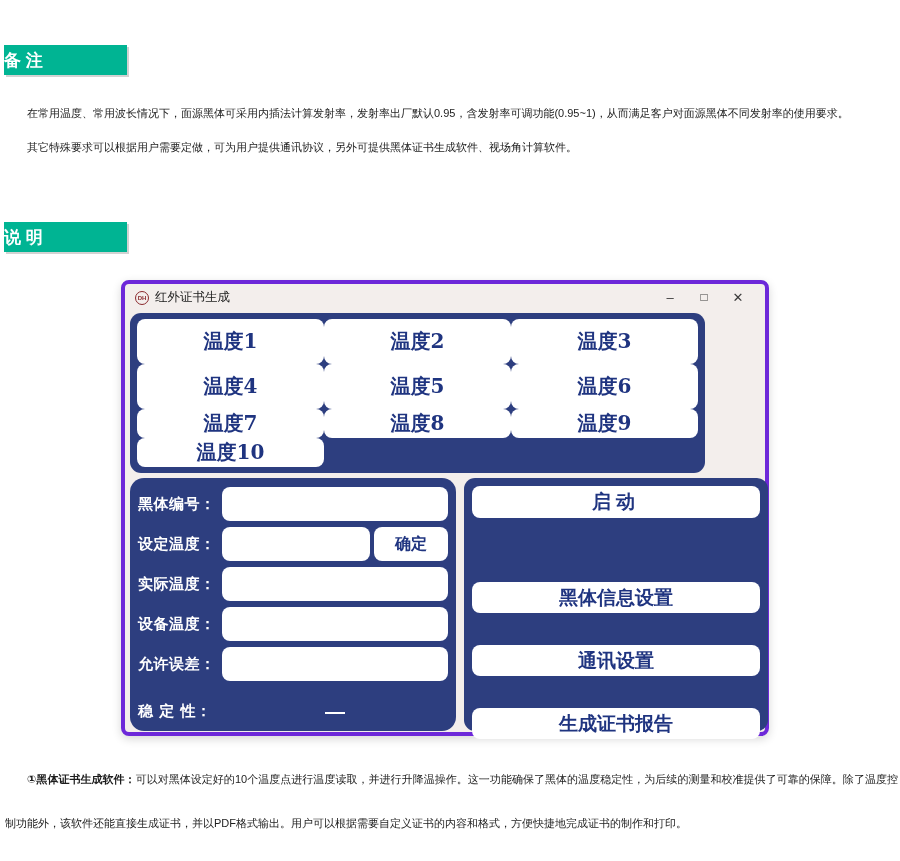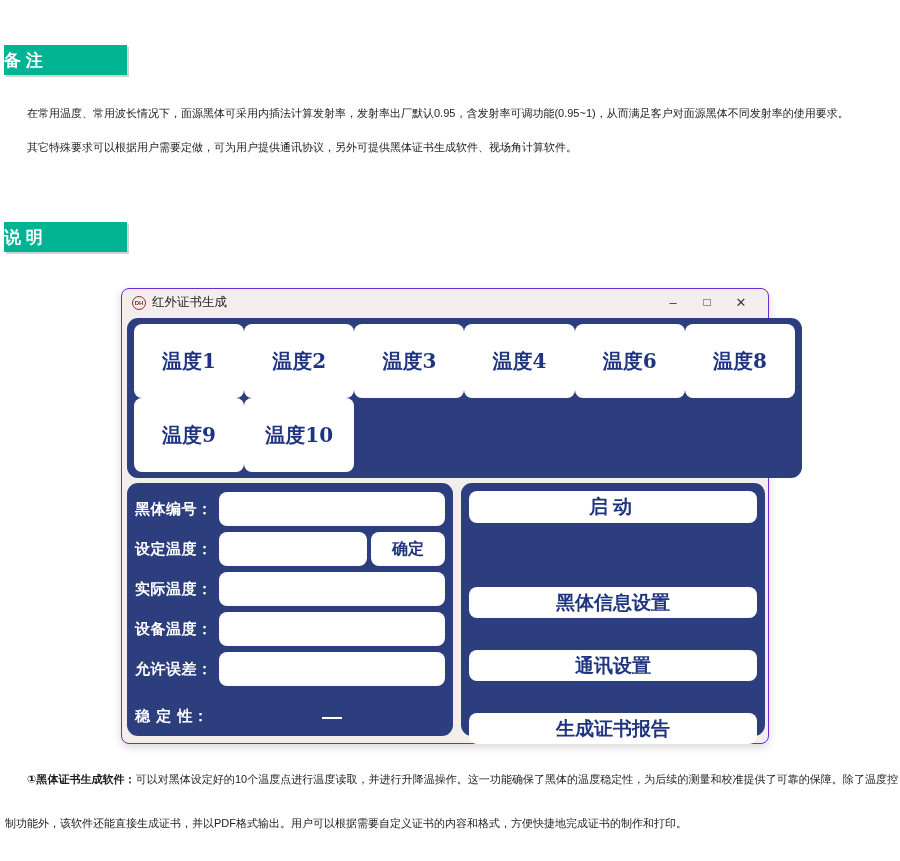--- a/index.html
+++ b/index.html
@@ -19,50 +19,50 @@
 
   
   .bodytext{position:absolute;left:5px;width:893px;font-size:11px;line-height:34px;text-align:justify;}
   #remarks-text{top:96px;}
   #footer-text{top:757px;line-height:44px;}
   .para{margin:0;text-indent:2em;}
   .lead{font-weight:bold;}
 
   
   #app-window{
-    position:absolute;left:121px;top:288px;width:648px;height:456px;box-sizing:border-box;
-    background:#F3EEEC;border:1px solid #6d28d9;border-radius:8px;
+    position:absolute;left:121px;top:280px;width:648px;height:456px;box-sizing:border-box;
+    background:#F3EEEC;border:4px solid #6d28d9;border-radius:8px;
     box-shadow:0 3px 10px rgba(0,0,0,.16);
   }
   .titlebar{height:27px;display:flex;align-items:center;padding:0 10px;}
   .app-icon{
     width:14px;height:14px;box-sizing:border-box;border-radius:50%;
     border:1px solid #8b2a2e;color:#8b2a2e;font-size:6px;font-weight:bold;
     display:flex;align-items:center;justify-content:center;margin-right:6px;flex-shrink:0;
   }
   .title{font-size:12.5px;color:#1a1a1a;}
   .controls{margin-left:auto;display:flex;align-items:center;}
   .ctrl{width:34px;text-align:center;font-size:13px;color:#3a3a3a;cursor:default;background:none;border:none;padding:0;line-height:27px;}
   .ctrl.max{font-size:12px;}
 
   .panel{position:absolute;background:#2D3E7F;border-radius:11px;box-sizing:border-box;}
 
   
   #temp-panel{
-    left:5px;top:29px;width:675px;height:160px;padding:6px 7px;
-    display:grid;grid-template-columns:repeat(6,1fr);grid-template-rows:1fr 1fr;
+    left:5px;top:29px;width:575px;height:160px;padding:6px 7px;
+    display:grid;grid-template-columns:repeat(3,1fr);grid-template-rows:1fr 1fr;
   }
   .kai{font-family:"DejaVu Serif","Liberation Serif",serif;font-weight:bold;}
   .temp-btn{
     background:#fff;border:none;border-radius:8px;color:#1F3480;font-size:20px;
     display:flex;align-items:center;justify-content:center;cursor:pointer;
   }
 
   
-  #form-panel{left:5px;top:194px;width:326px;height:253px;padding:9px 8px 6px 8px;display:flex;flex-direction:column;}
+  #form-panel{left:5px;top:194px;width:326px;height:253px;padding:9px 8px 6px 8px;display:flex;flex-direction:column;border-radius:14px;}
   .form-row{display:flex;align-items:center;height:34px;margin-bottom:6px;flex-shrink:0;}
   .form-label{width:84px;flex-shrink:0;color:#fff;font-size:15px;letter-spacing:.5px;}
   .field-input{
     flex:1;height:34px;min-width:0;background:#fff;border:none;border-radius:8px;
     box-sizing:border-box;padding:0 8px;font-size:16px;color:#1F3480;outline:none;
   }
   .field-input.short{flex:0 0 148px;}
   .confirm-btn{
     flex:1;height:34px;margin-left:4px;background:#fff;border:none;border-radius:8px;
     color:#1F3480;font-size:16px;cursor:pointer;
@@ -106,21 +106,23 @@
       <button class="ctrl max">□</button>
       <button class="ctrl">✕</button>
     </span>
   </div>
 
   <div class="panel" id="temp-panel">
     <button class="temp-btn kai">温度1</button>
     <button class="temp-btn kai">温度2</button>
     <button class="temp-btn kai">温度3</button>
     <button class="temp-btn kai">温度4</button>
+    <button class="temp-btn kai">温度5</button>
     <button class="temp-btn kai">温度6</button>
+    <button class="temp-btn kai">温度7</button>
     <button class="temp-btn kai">温度8</button>
     <button class="temp-btn kai">温度9</button>
     <button class="temp-btn kai">温度10</button>
   </div>
 
   <div class="panel" id="form-panel">
     <div class="form-row">
       <span class="form-label kai">黑体编号：</span>
       <input class="field-input" style="">
     </div>

